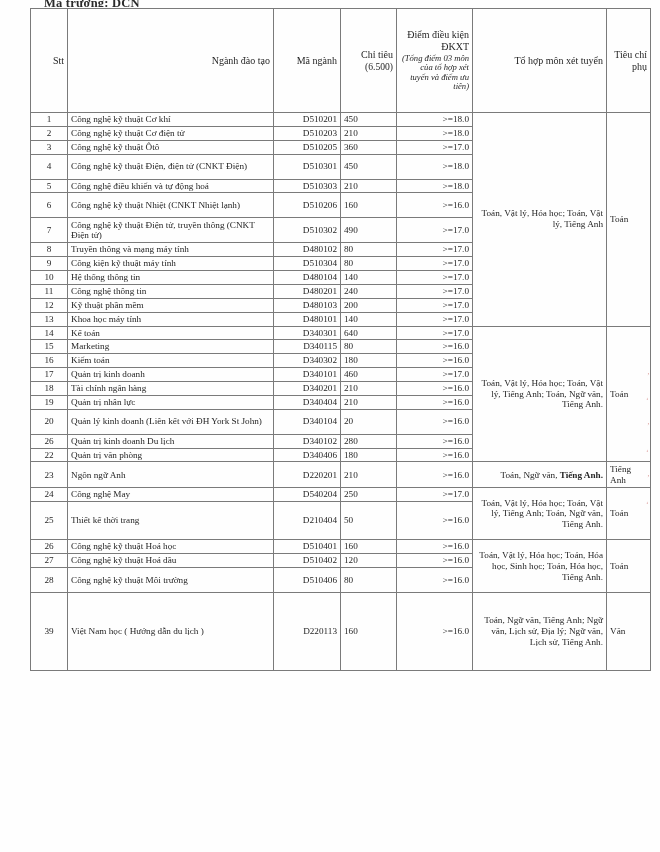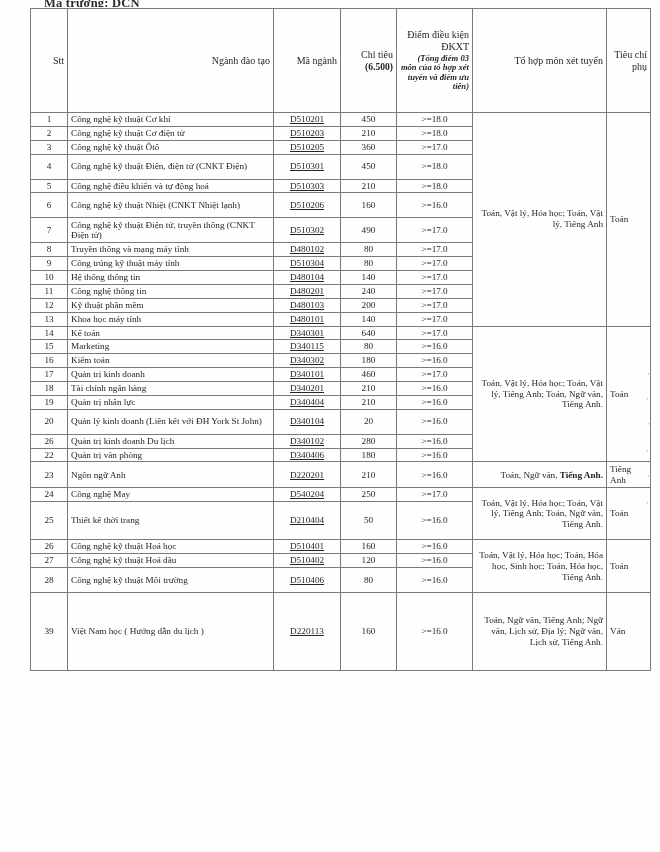--- a/index.html
+++ b/index.html
@@ -56,27 +56,26 @@
     font-size: 10px;
     padding: 3px 2px;
     vertical-align: middle;
   }
   th.hd .sub {
     font-style: italic;
     font-size: 8.6px;
     display: block;
     line-height: 1.12;
     margin-top: 1px;
-    font-weight: bold;
   }
   td.c-stt { text-align: center; width: 37px; }
   td.c-name { text-align: left; width: 206px; padding-left: 5px; }
-  td.c-code { text-align: center; width: 67px; text-decoration: underline; }
-  td.c-quota { text-align: center; width: 56px; }
-  td.c-score { text-align: center; width: 76px; }
+  td.c-code { text-align: right; width: 67px; }
+  td.c-quota { text-align: left; width: 56px; }
+  td.c-score { text-align: right; width: 76px; }
   td.c-combo { text-align: right; width: 134px; padding-left: 5px; line-height: 1.25; }
   td.c-crit { text-align: left; width: 44px; }
 
   .r1 { height: 13px; }
   .r2 { height: 25px; }
   .r23 { height: 26px; }
   .r25 { height: 38px; }
   .r28 { height: 25px; }
   .r29 { height: 78px; }
 
@@ -200,21 +199,21 @@
       </tr>
       <tr class="r1">
         <td class="c-stt">8</td>
         <td class="c-name">Truyền thông và mạng máy tính</td>
         <td class="c-code">D480102</td>
         <td class="c-quota">80</td>
         <td class="c-score">&gt;=17.0</td>
       </tr>
       <tr class="r1">
         <td class="c-stt">9</td>
-        <td class="c-name">Công trúng kỹ thuật máy tính</td>
+        <td class="c-name">Công kiện kỹ thuật máy tính</td>
         <td class="c-code">D510304</td>
         <td class="c-quota">80</td>
         <td class="c-score">&gt;=17.0</td>
       </tr>
       <tr class="r1">
         <td class="c-stt">10</td>
         <td class="c-name">Hệ thống thông tin</td>
         <td class="c-code">D480104</td>
         <td class="c-quota">140</td>
         <td class="c-score">&gt;=17.0</td>

